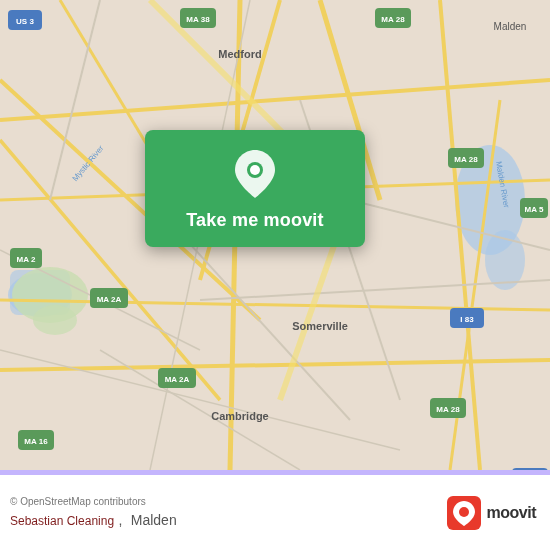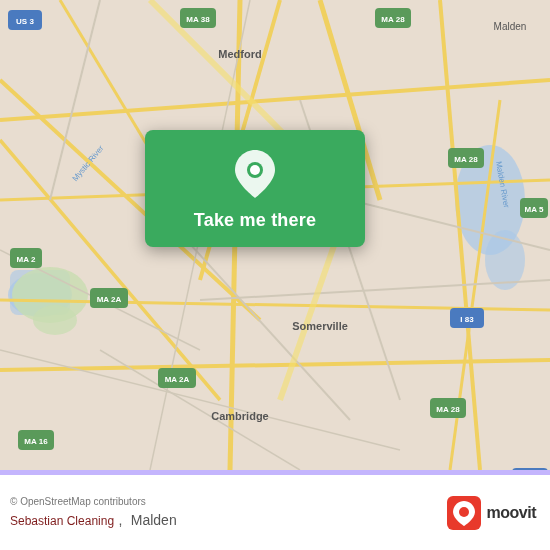--- a/index.html
+++ b/index.html
@@ -204,21 +204,21 @@
 
   
   <div id="action-card">
     <div id="location-icon-wrap">
       <svg width="40" height="48" viewBox="0 0 40 48" fill="none" xmlns="http://www.w3.org/2000/svg">
         <path d="M20 0C9 0 0 9 0 20C0 33 20 48 20 48C20 48 40 33 40 20C40 9 31 0 20 0Z" fill="white" opacity="0.9"></path>
         <circle cx="20" cy="20" r="8" fill="#3aaa5e"></circle>
         <circle cx="20" cy="20" r="5" fill="white"></circle>
       </svg>
     </div>
-    <span id="action-label">Take me there</span>
+    <span id="action-label">Take me moovit</span>
   </div>
 </div>
 
 <div id="bottom-bar">
   <div id="bottom-left">
     <span id="attribution">© OpenStreetMap contributors</span>
     <div>
       <span id="place-name">Sebastian Cleaning</span>
       <span style="font-size:14px;color:#555;">,&nbsp;</span>
       <span id="place-city">Malden</span>

